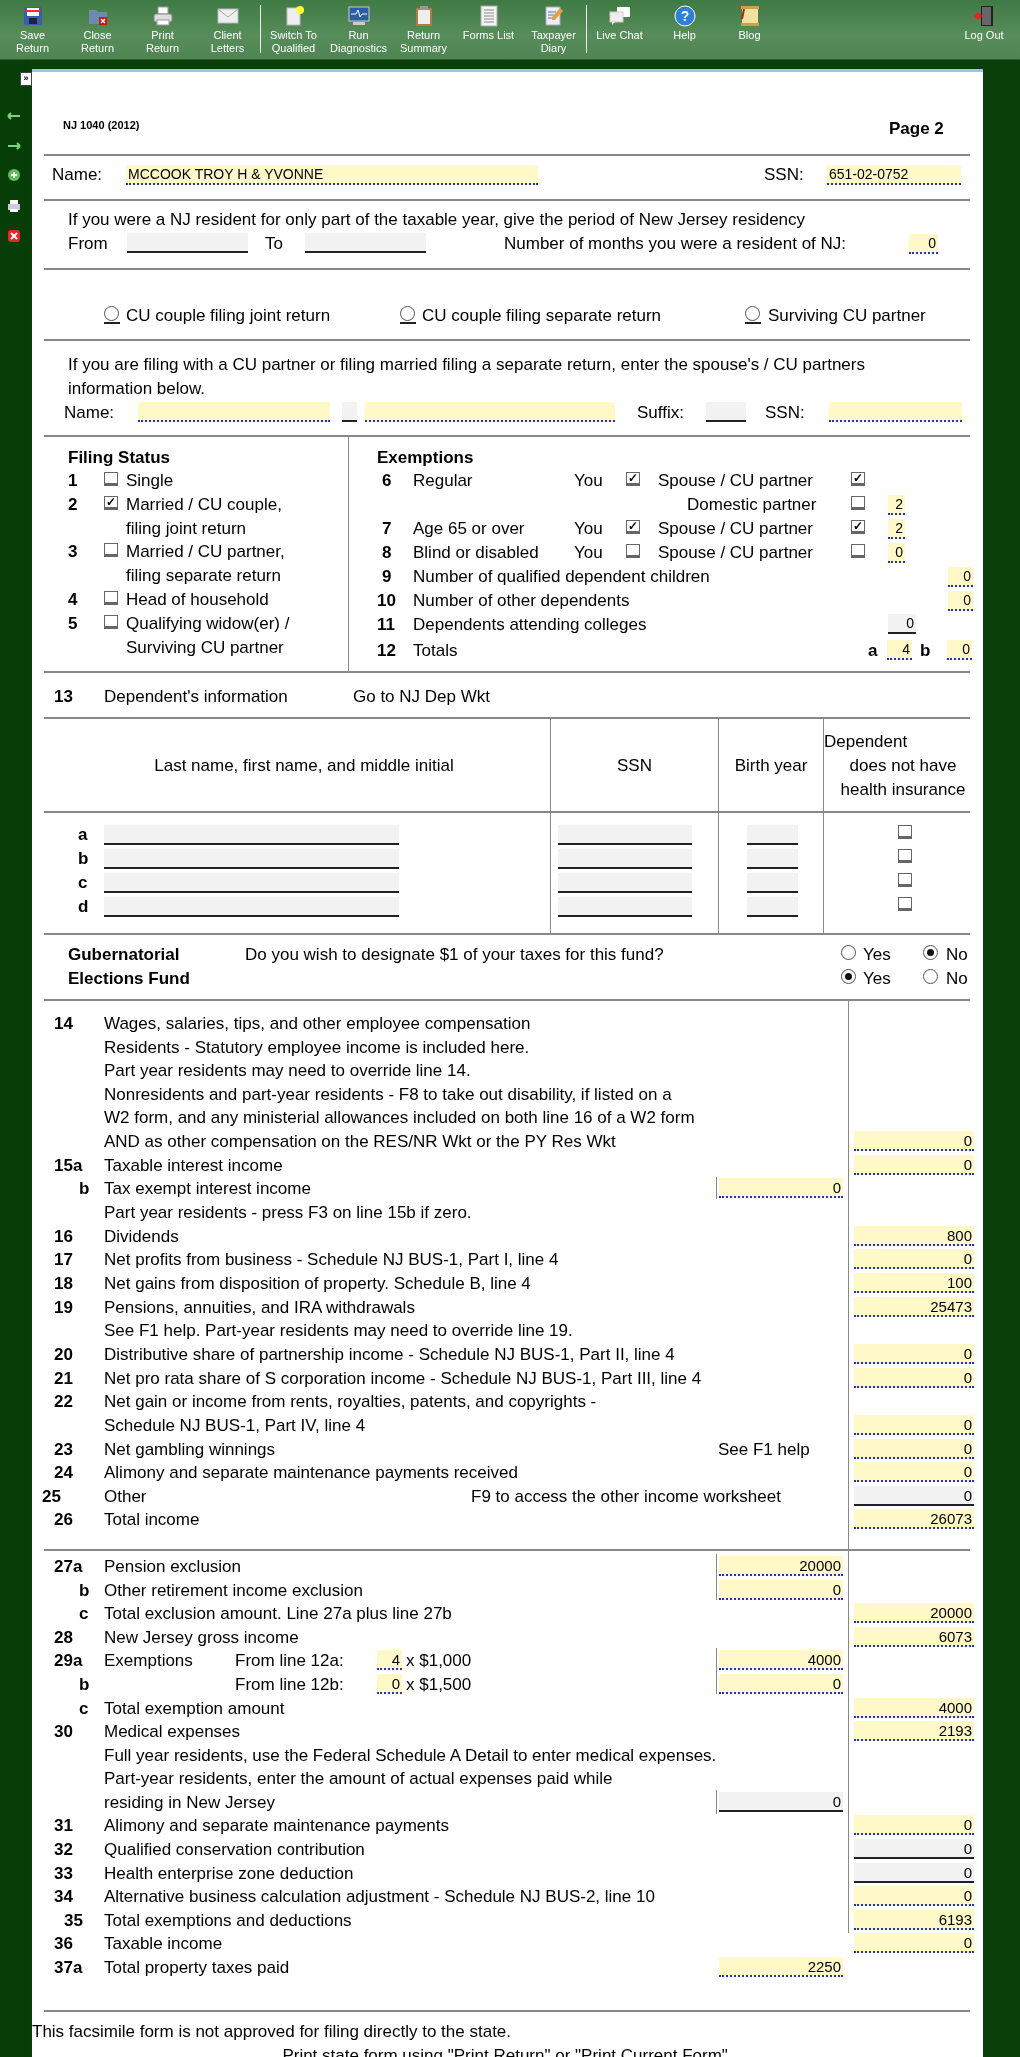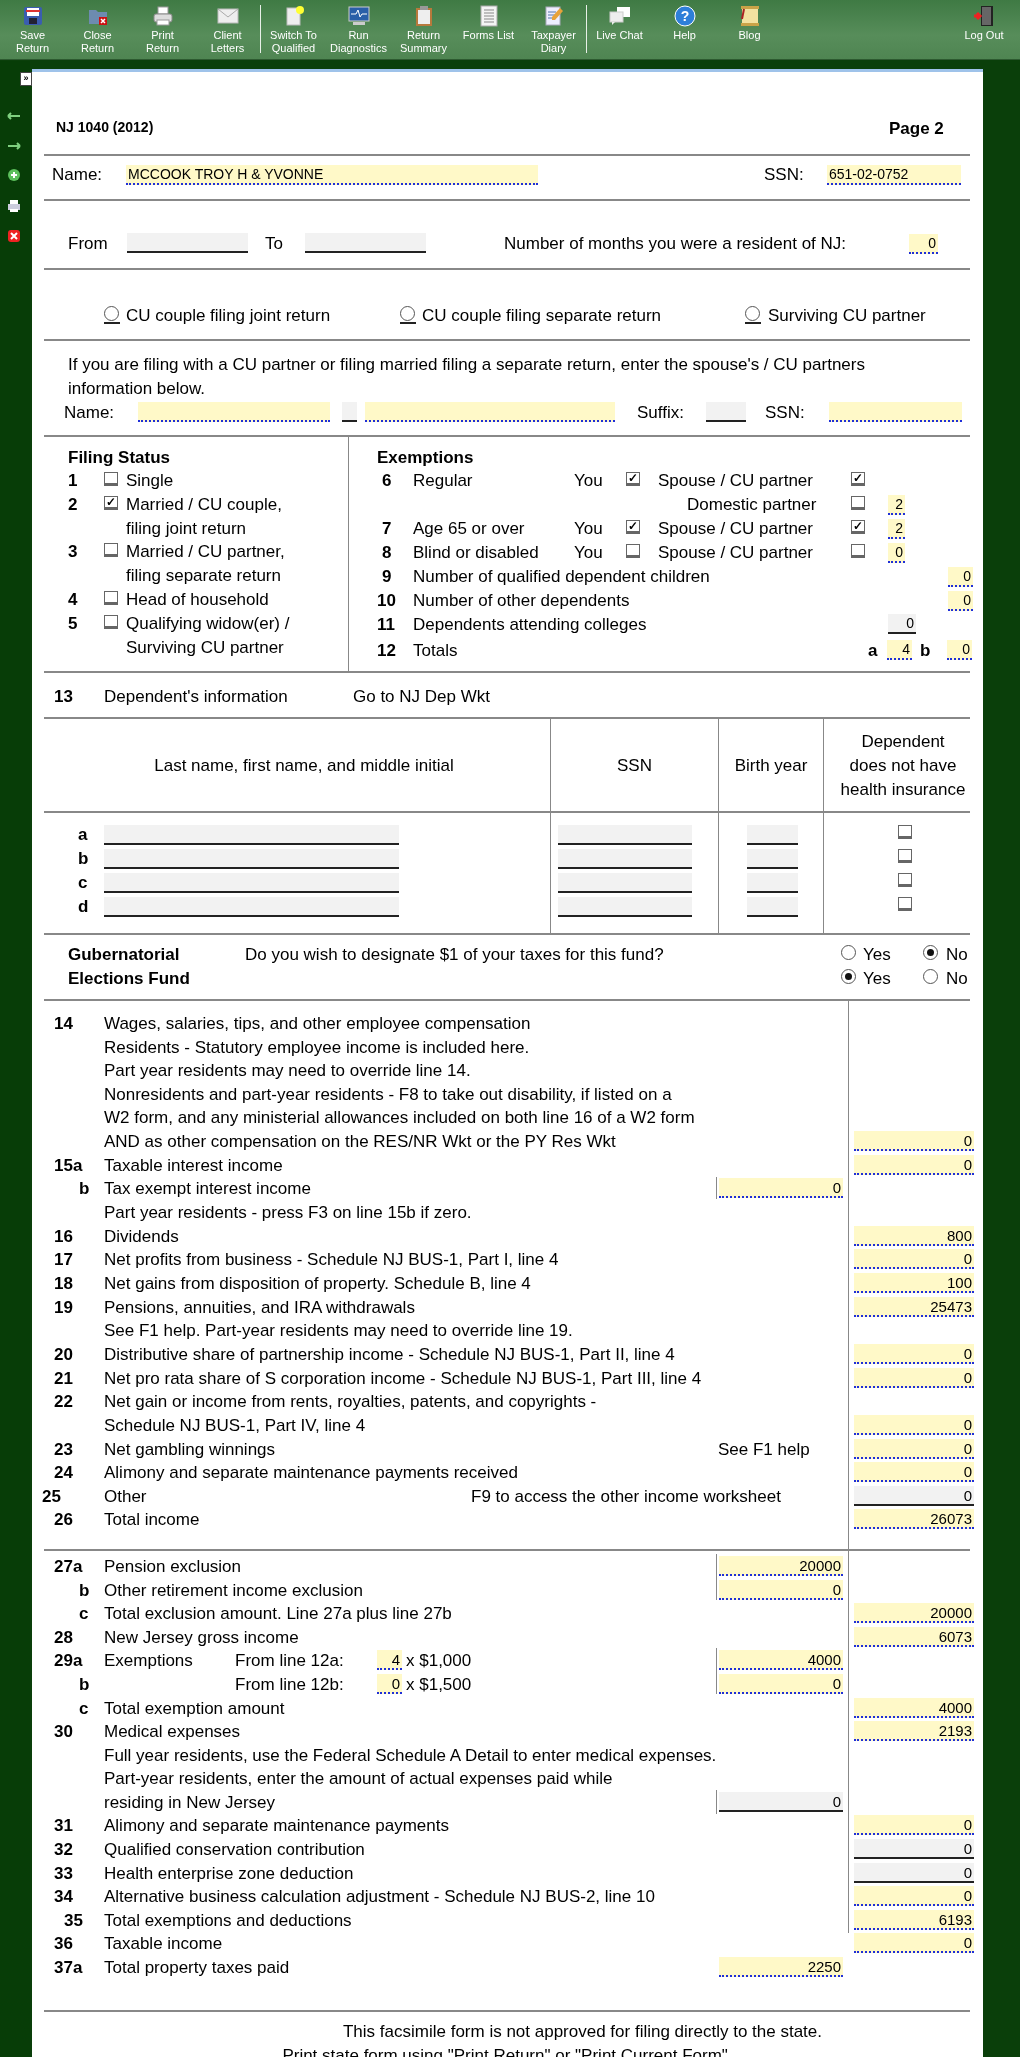--- a/index.html
+++ b/index.html
@@ -200,30 +200,31 @@
   <div class="sb" style="top:165px">
       <svg width="14" height="14">
         <rect x="1" y="1" width="12" height="12" rx="3" fill="#e22"></rect>
         <path d="M4 4l6 6M10 4l-6 6" stroke="#fff" stroke-width="2"></path>
       </svg>
     </div>
 </div>
 <div id="expand">»</div>
 
 <div id="page">
-  <div class="t b" style="left:24px;top:47px;font-size:14px">NJ 1040 (2012)</div>
+  <div class="t b" style="left:31px;top:47px;font-size:11px">NJ 1040 (2012)</div>
   <div class="t b" style="left:857px;top:47px;font-size:17px">Page 2</div>
   <div class="hr" style="left:12px;top:82px;width:926px"></div>
 
   <div class="t" style="left:20px;top:93px">Name:</div>
   <div class="fld l" style="left:94px;top:93px;width:412px;font-size:14px">MCCOOK TROY H &amp; YVONNE</div>
   <div class="t" style="left:732px;top:93px">SSN:</div>
   <div class="fld l" style="left:795px;top:93px;width:134px;font-size:14px">651-02-0752</div>
   <div class="hr" style="left:12px;top:127px;width:926px"></div>
 
+  <div class="t" style="left:36px;top:138px">If you were a NJ resident for only part of the taxable year,  give the period of New Jersey residency</div>
   <div class="t" style="left:36px;top:162px">From</div>
   <div class="gfld" style="left:95px;top:161px;width:121px;border-bottom-width:2px"></div>
   <div class="t" style="left:233px;top:162px">To</div>
   <div class="gfld" style="left:273px;top:161px;width:121px"></div>
   <div class="t" style="left:472px;top:162px">Number of months you were a resident of NJ:</div>
   <div class="fld" style="left:877px;top:162px;width:29px;font-size:14px">0</div>
   <div class="hr" style="left:12px;top:196px;width:926px"></div>
 
   <div class="rd" style="left:72px;top:234px"></div>
   <div class="rdu" style="left:72px;top:250px"></div>
@@ -321,21 +322,21 @@
   <div class="num" style="left:22px;top:615px">13</div>
   <div class="t" style="left:72px;top:615px">Dependent's information</div>
   <div class="t" style="left:321px;top:615px;cursor:pointer">Go to NJ Dep Wkt</div>
   <div class="hr" style="left:12px;top:645px;width:926px"></div>
   <div class="vr" style="left:518px;top:646px;height:215px"></div>
   <div class="vr" style="left:686px;top:646px;height:215px"></div>
   <div class="vr" style="left:791px;top:646px;height:215px"></div>
   <div class="t" style="left:72px;top:684px;width:400px;text-align:center">Last name,  first name,  and middle initial</div>
   <div class="t" style="left:519px;top:684px;width:167px;text-align:center">SSN</div>
   <div class="t" style="left:687px;top:684px;width:104px;text-align:center">Birth year</div>
-  <div class="t" style="left:792px;top:660px;width:158px;text-align:center">Dependent</div>
+  <div class="t" style="left:792px;top:660px;width:158px;text-align:left">Dependent</div>
   <div class="t" style="left:792px;top:684px;width:158px;text-align:center">does not have</div>
   <div class="t" style="left:792px;top:708px;width:158px;text-align:center">health insurance</div>
   <div class="hr" style="left:12px;top:739px;width:926px"></div>
   <div id="deps">
       <div class="num" style="left:46px;top:753px">a</div>
       <div class="gfld" style="left:72px;top:753px;width:295px"></div>
       <div class="gfld" style="left:526px;top:753px;width:134px"></div>
       <div class="gfld" style="left:715px;top:753px;width:51px"></div>
       <div class="cb" style="left:866px;top:753px"></div>
       <div class="num" style="left:46px;top:777px">b</div>
@@ -483,21 +484,21 @@
       <div class="num" style="left:22px;top:1862px">36</div>
       <div class="t" style="left:72px;top:1862px">Taxable income</div>
       <div class="fld" style="left:822px;top:1861px;width:120px">0</div>
       <div class="num" style="left:22px;top:1886px">37a</div>
       <div class="t" style="left:72px;top:1886px">Total property taxes paid</div>
       <div class="fld" style="left:687px;top:1885px;width:124px">2250</div>
       <div class="vr" style="left:684px;top:1883px;height:-22px"></div>
     </div>
   <div class="hr" style="left:12px;top:1861px;width:926px"></div>
 
-  <div class="t" style="left:8px;top:1891px;width:782px;text-align:right">This facsimile form is not approved for filing directly to the state.</div>
+  <div class="t" style="left:0;top:1891px;width:782px;text-align:left">This facsimile form is not approved for filing directly to the state.</div>
   <div class="t" style="left:0;top:1915px;width:951px;text-align:center">Print state form using "Print Return" or "Print Current Form".</div>
 </div>
 
 <style>
 
 #page > .hr[style*="top:1398px"]{top:1477px !important}
 #page > .vr[style*="top:928px"]{height:549px !important}
 #page > .vr[style*="top:1399px"]{top:1478px !important;height:383px !important}
 #page > .hr[style*="top:1861px"]{top:1938px !important}
 #page > .t[style*="top:1891px"]{top:1950px !important}

